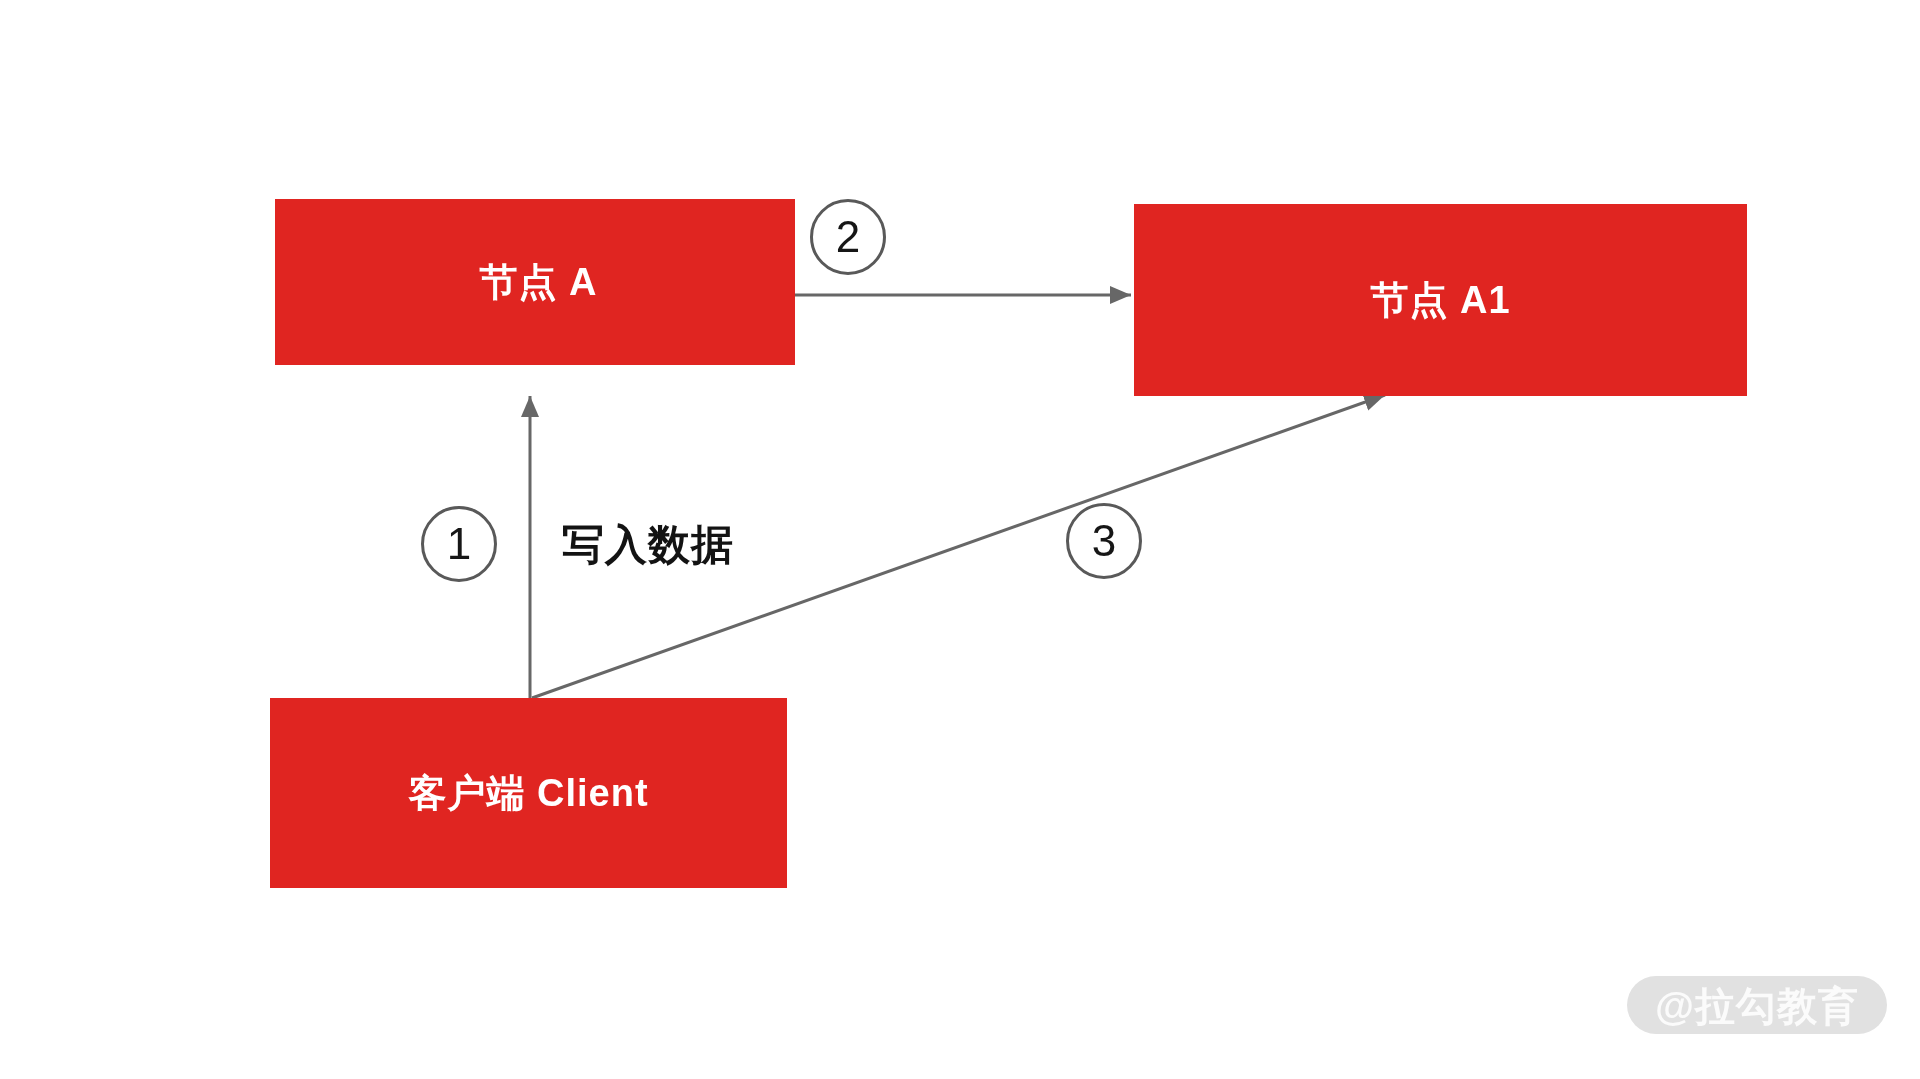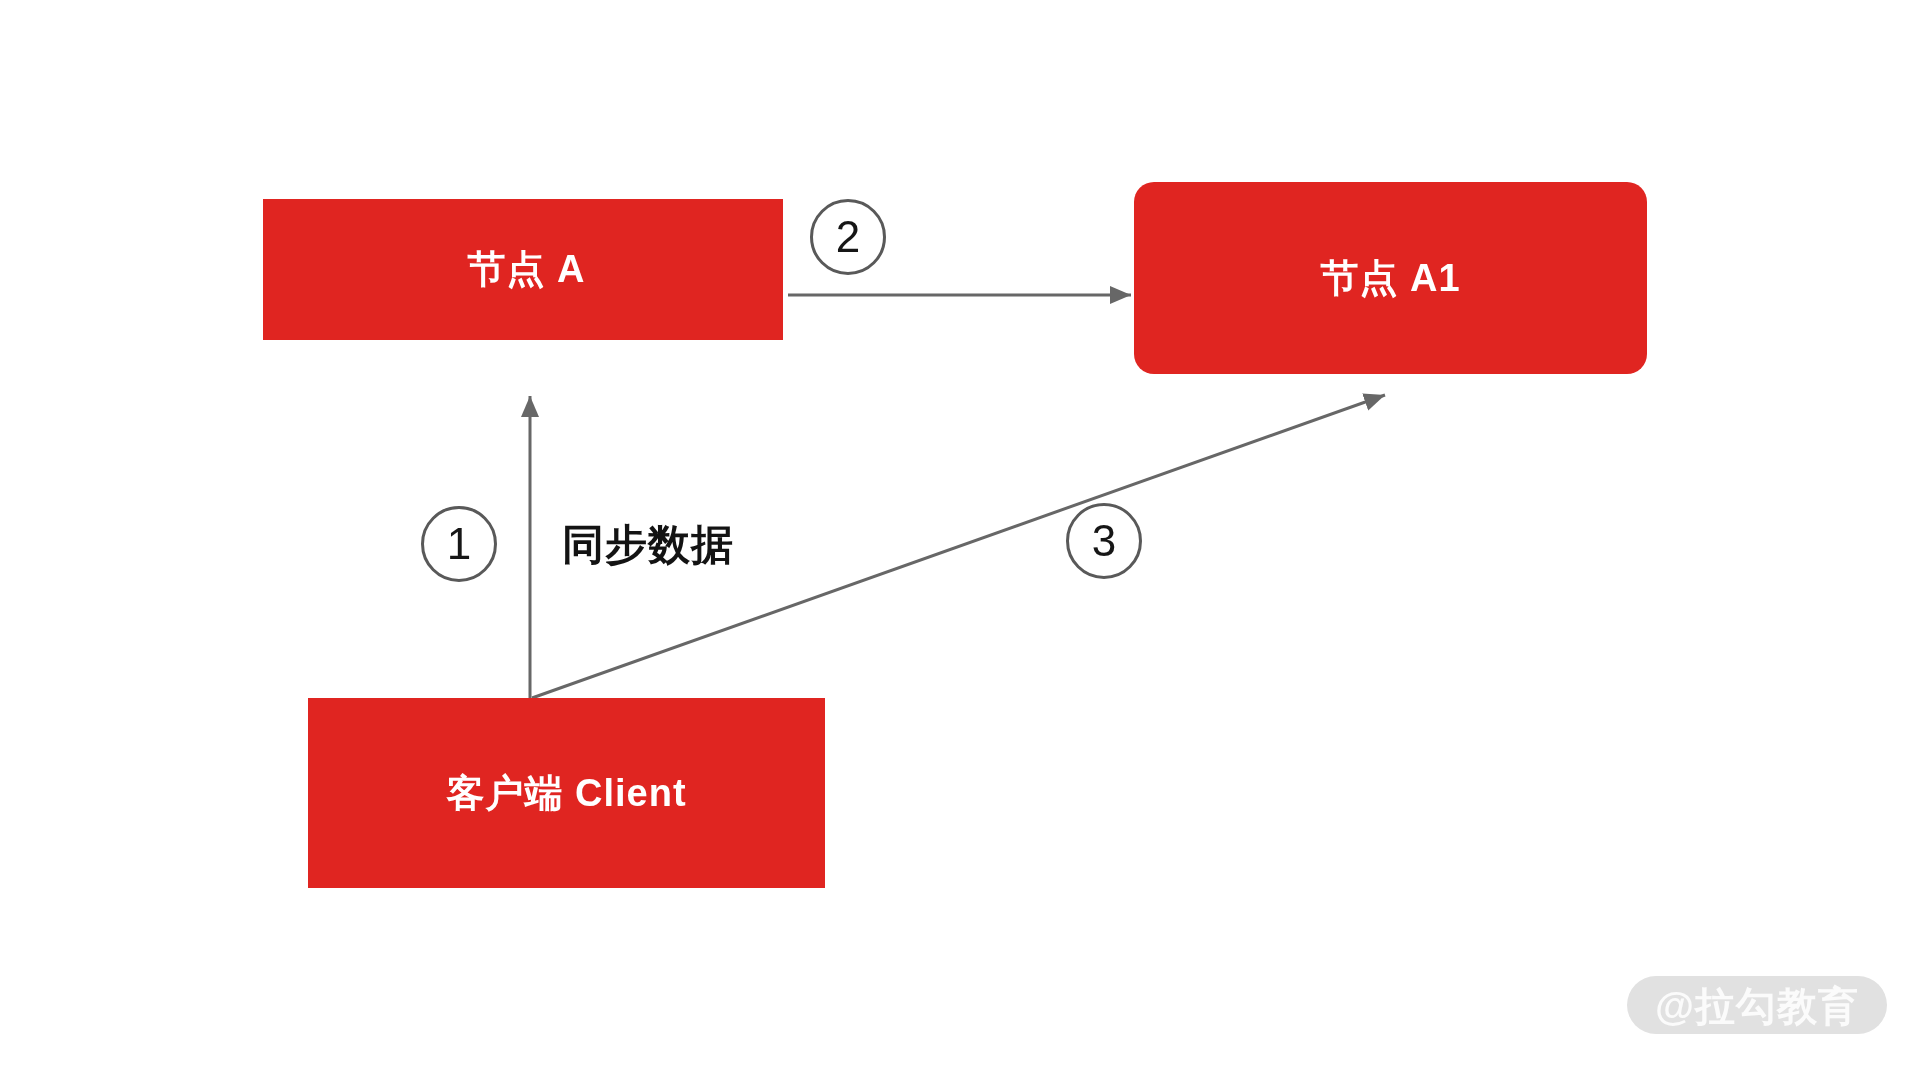--- a/index.html
+++ b/index.html
@@ -46,23 +46,23 @@
     position: absolute;
     background: var(--node-fill);
     color: var(--node-text);
     display: flex;
     align-items: center;
     justify-content: center;
     font-size: 38px;
     font-weight: 700;
     letter-spacing: 1px;
   }
-  .node-a   { left: 263px;  top: 199px; width: 520px; height: 141px; padding-left: 7px; }
-  .node-a1  { left: 1134px; top: 182px; width: 513px; height: 192px; border-radius: 20px; }
-  .client   { left: 270px;  top: 698px; width: 517px; height: 190px; margin-left: 38px; }
+  .node-a   { left: 275px;  top: 199px; width: 520px; height: 166px; padding-left: 7px; }
+  .node-a1  { left: 1134px; top: 204px; width: 613px; height: 192px; }
+  .client   { left: 270px;  top: 698px; width: 517px; height: 190px; }
   .step-circle {
     position: absolute;
     width: 76px;
     height: 76px;
     border: 3px solid var(--circle-stroke);
     border-radius: 50%;
     background: var(--circle-fill);
     display: flex;
     align-items: center;
     justify-content: center;
@@ -129,21 +129,21 @@
     <span>节点 A1</span>
   </div>
 
   <div class="node client">
     <span>客户端 Client</span>
   </div>
 
   <div class="step-circle circle-1">
     <span>1</span>
   </div>
-  <div class="edge-label label-1">同步数据</div>
+  <div class="edge-label label-1">写入数据</div>
 
   <div class="step-circle circle-2">
     <span>2</span>
   </div>
 
   <div class="step-circle circle-3">
     <span>3</span>
   </div>
 
   <div class="watermark">

